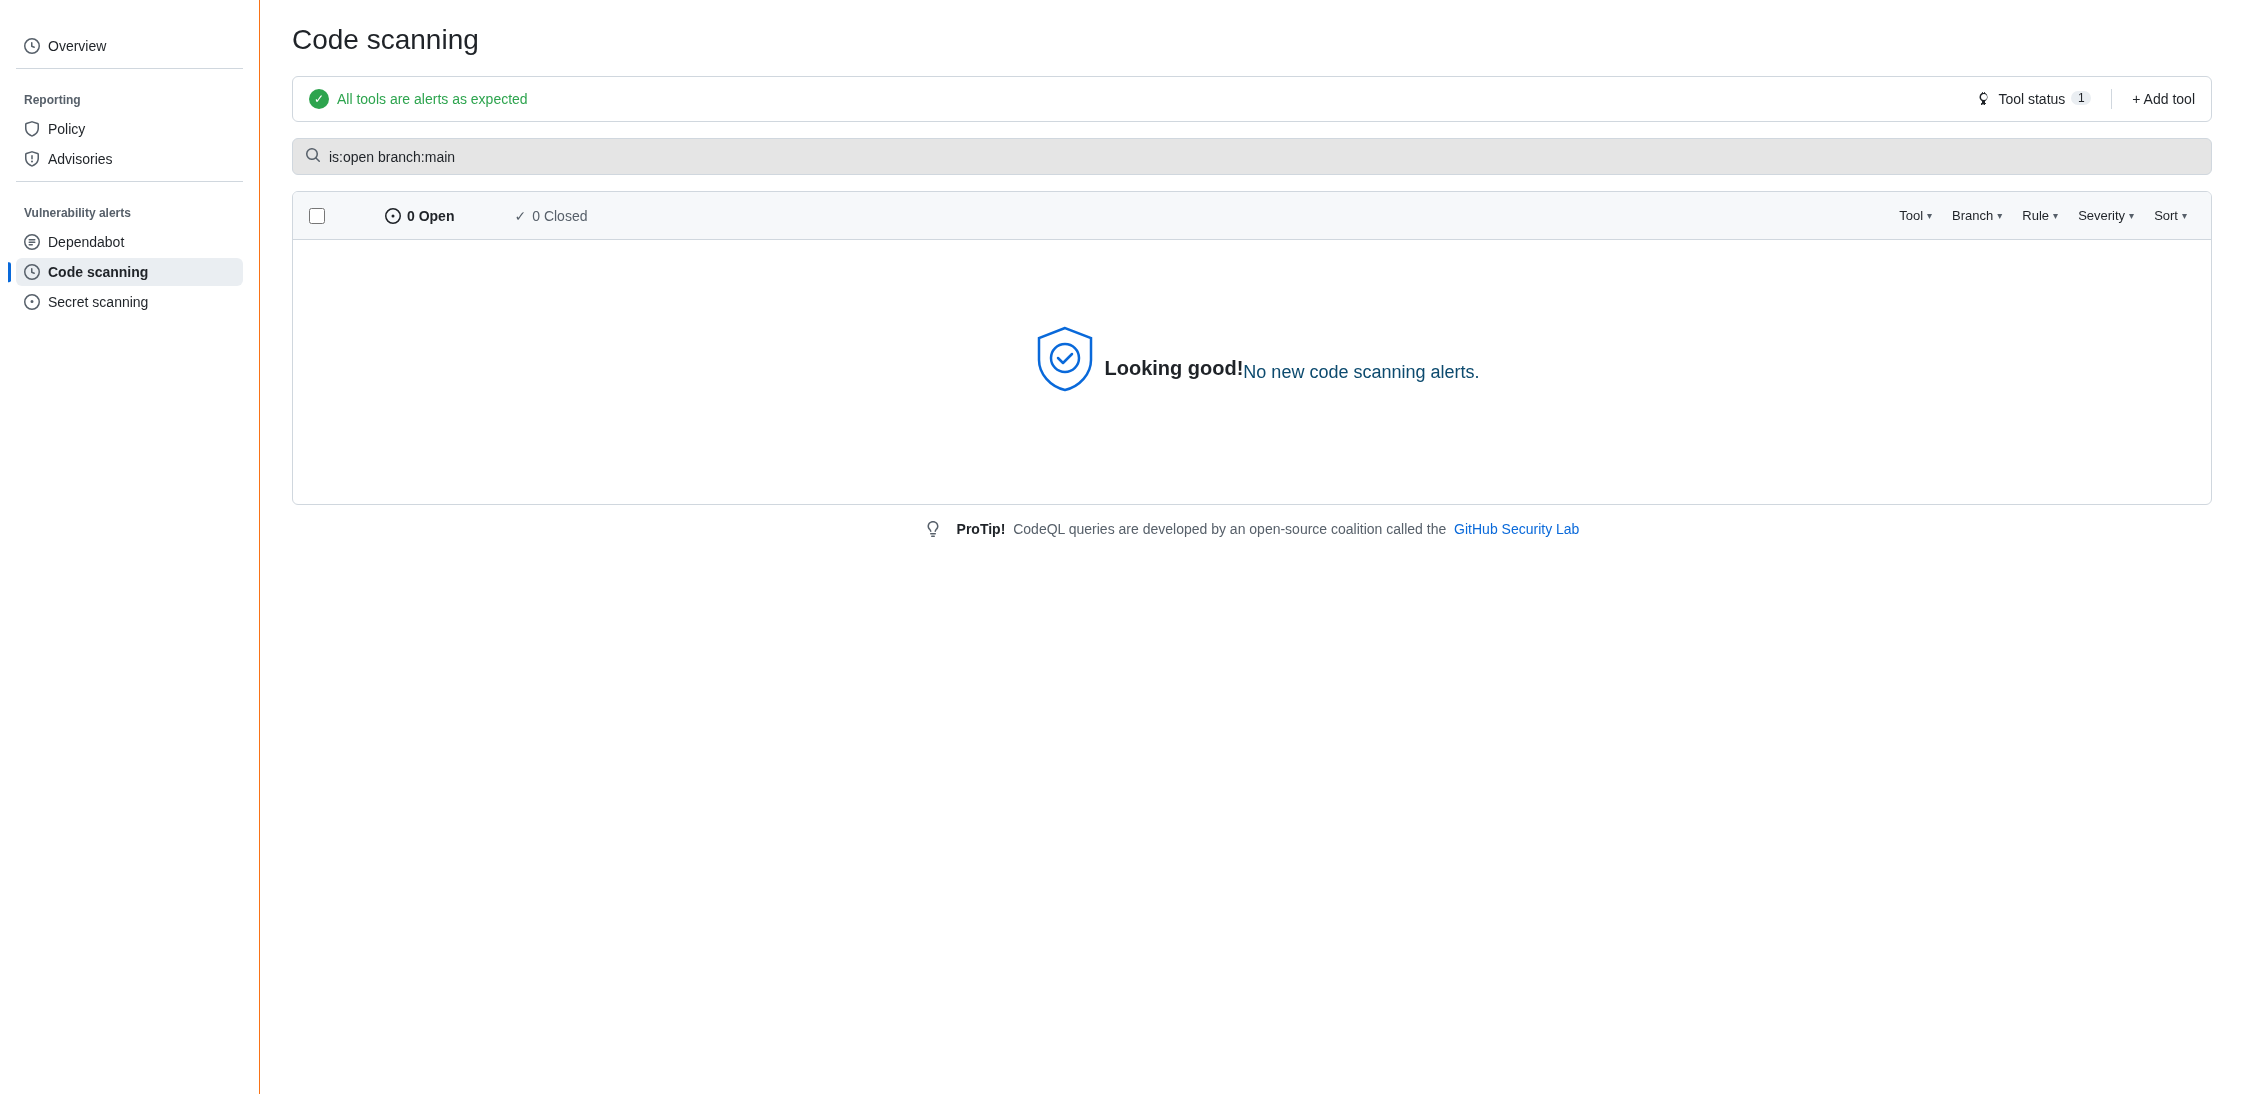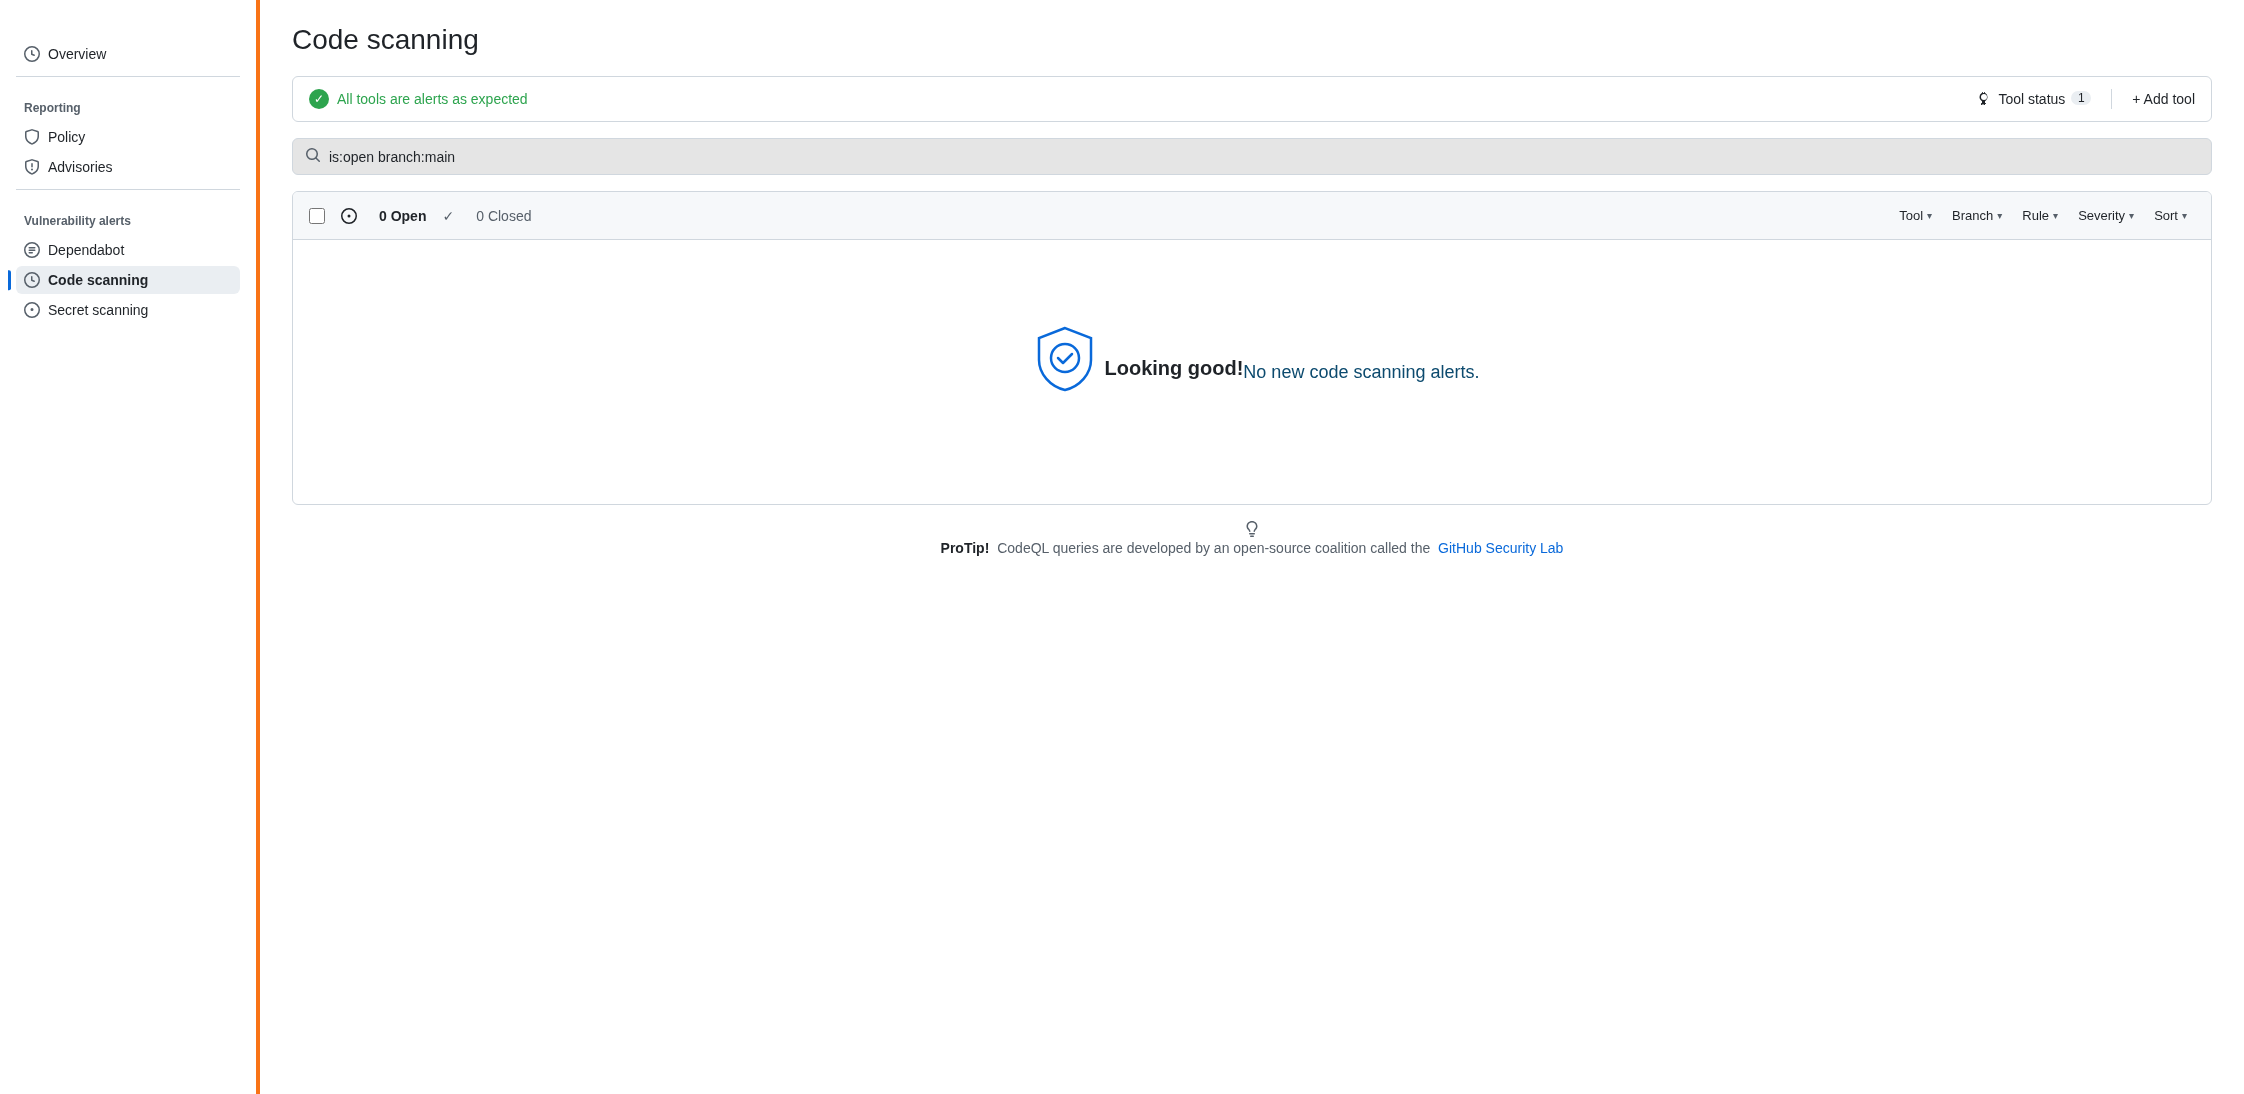--- a/index.html
+++ b/index.html
@@ -9,22 +9,22 @@
       color: #1f2328;
       background: #ffffff;
     }
     .layout {
       display: flex;
       min-height: 100vh;
     }
     .sidebar {
       width: 260px;
       min-width: 260px;
-      padding: 40px 16px;
-      border-right: 4px solid #f97316;
+      padding: 32px 16px;
+      border-right: 1px solid #f97316;
       background: #ffffff;
     }
     .sidebar-nav-item {
       display: flex;
       align-items: center;
       gap: 8px;
       padding: 6px 8px;
       border-radius: 6px;
       cursor: pointer;
       color: #1f2328;
@@ -200,24 +200,25 @@
     }
     .open-closed-tabs {
       display: flex;
       align-items: center;
       gap: 16px;
       flex: 1;
     }
     .tab-item {
       display: flex;
       align-items: center;
-      gap: 22px;
-      font-size: 14px;
-      cursor: pointer;
-      color: #57606a;
+      gap: 6px;
+      font-size: 14px;
+      cursor: pointer;
+      color: #57606a;
+      margin-left: 44px;
     }
     .tab-item.active {
       color: #1f2328;
       font-weight: 600;
     }
     .tab-icon-closed {
       color: #57606a;
       font-size: 14px;
     }
     .filter-buttons {
@@ -261,25 +262,24 @@
       margin-bottom: 8px;
     }
     .empty-subtitle {
       font-size: 18px;
       color: #0c4a6e;
     }
     .protip-section {
       display: flex;
       align-items: center;
       justify-content: center;
-      gap: 3px;
+      gap: 16px;
       padding: 16px;
       font-size: 14px;
       color: #57606a;
-      flex-direction: column;
     }
     .protip-bold {
       font-weight: 700;
       color: #1f2328;
     }
     .protip-link {
       color: #0969da;
       text-decoration: none;
     }
     .vert-divider {

